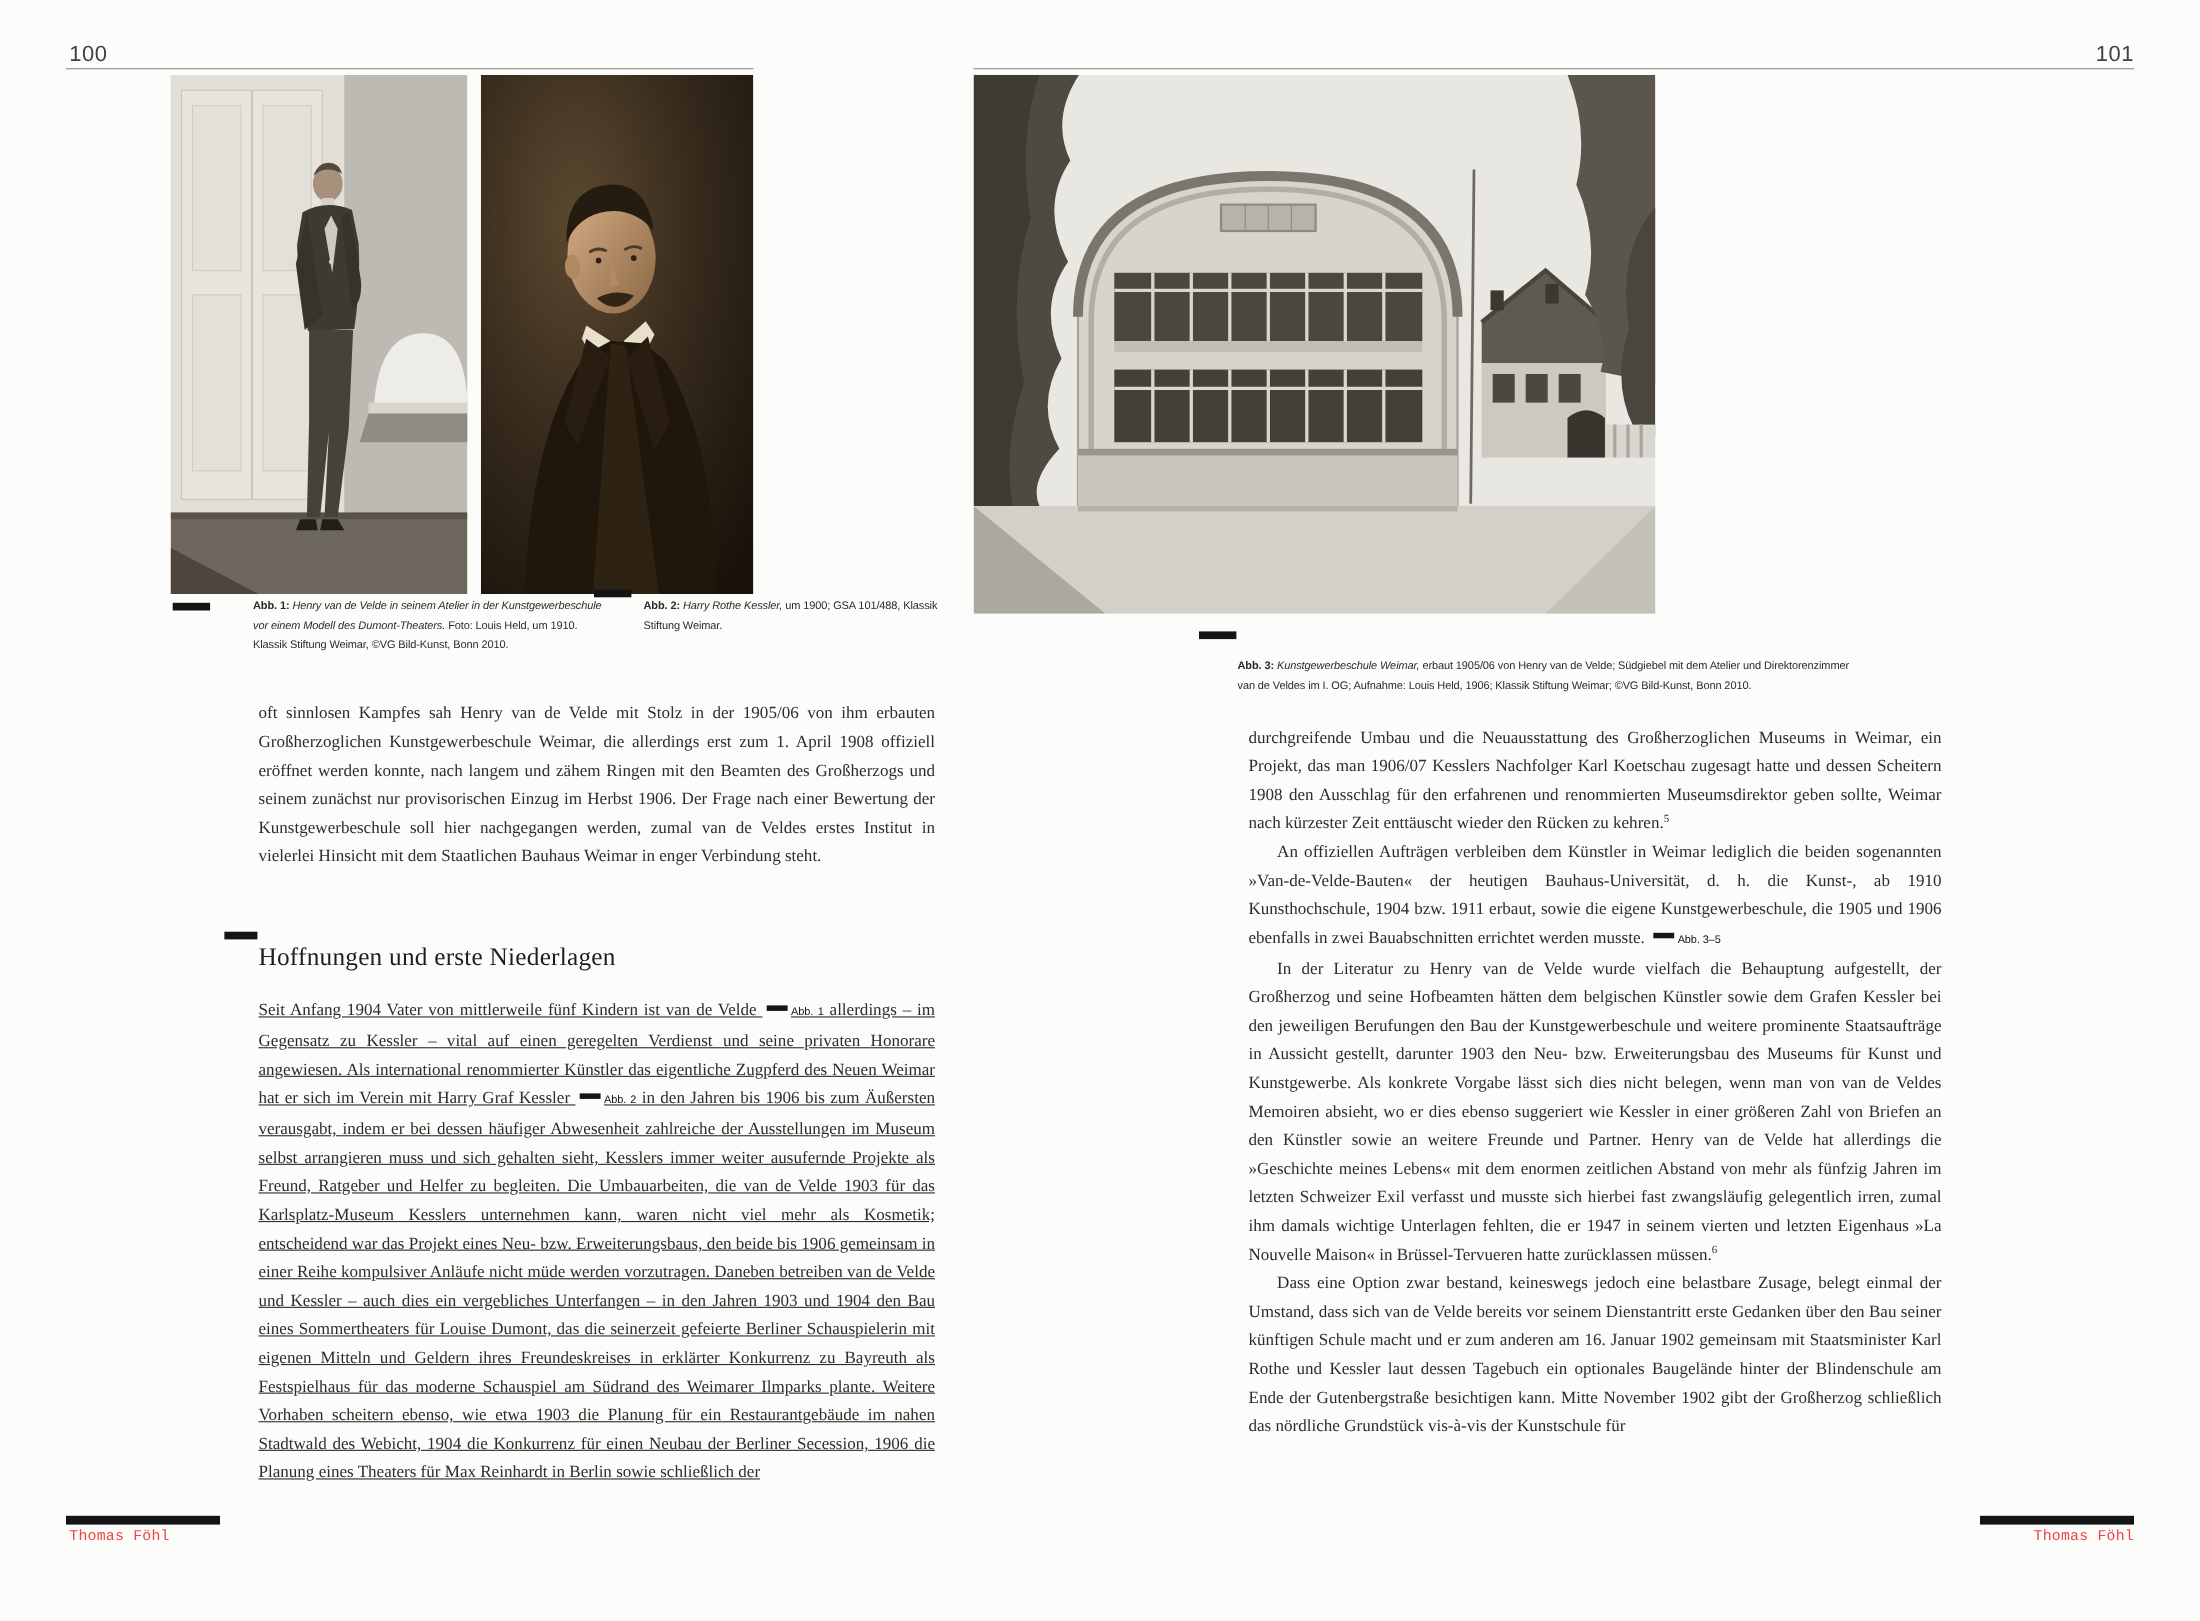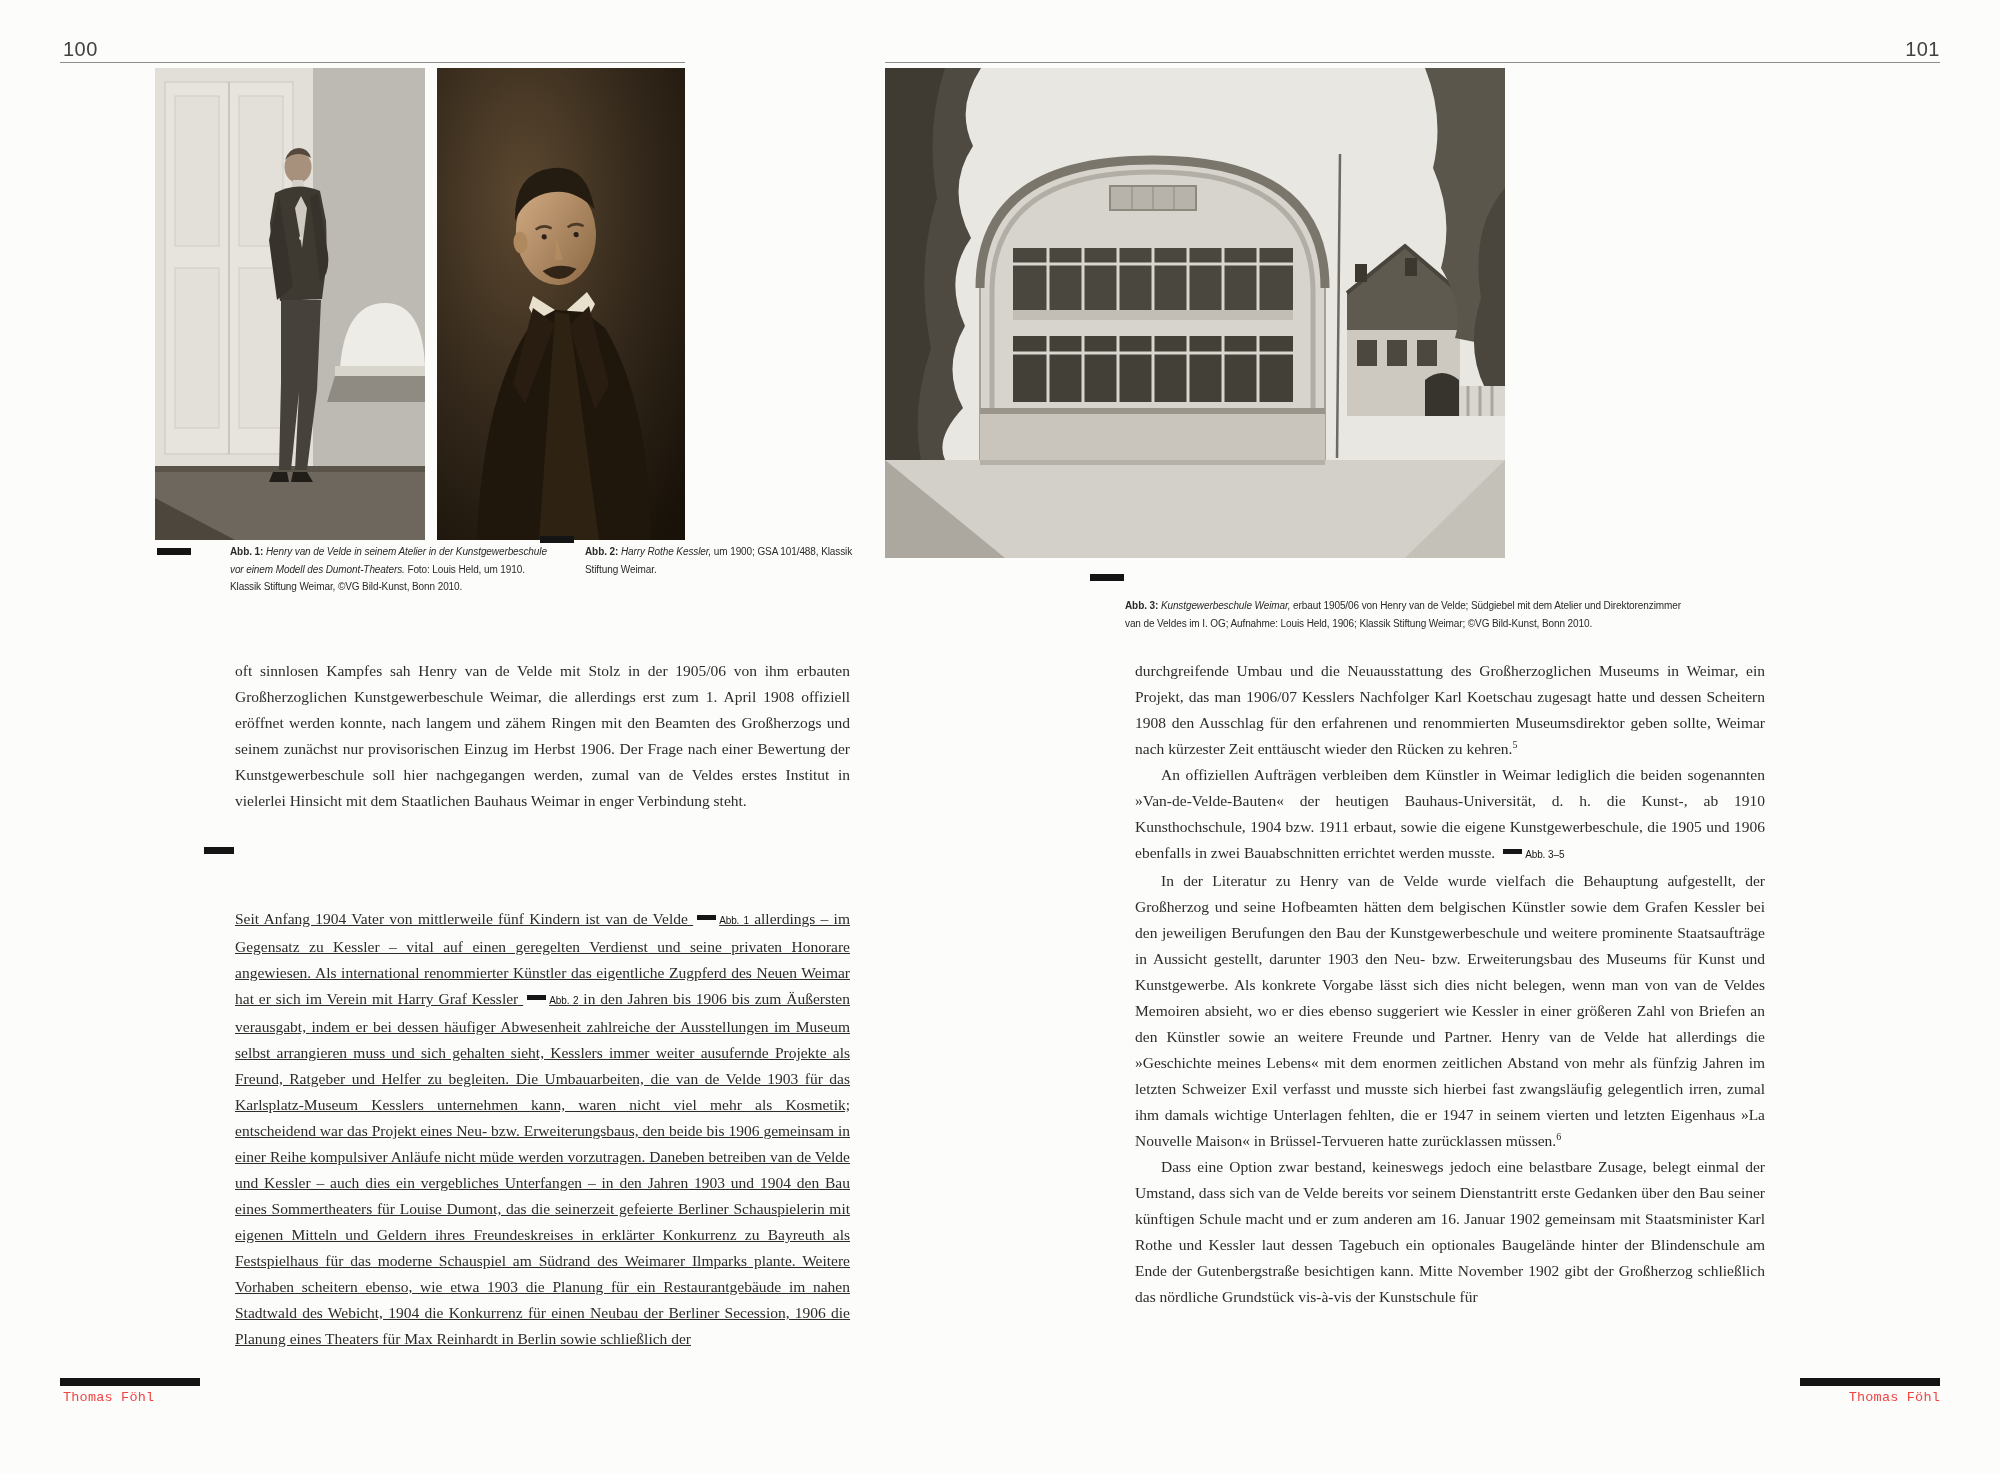--- a/index.html
+++ b/index.html
@@ -191,25 +191,26 @@
 
   <div class="abs dash" style="left:157px;top:548px;"></div>
   <div class="abs cap" style="left:230px;top:543px;width:325px;"><span class="cb">Abb. 1: </span><span class="ci">Henry van de Velde in seinem Atelier in der Kunstgewerbeschule vor einem Modell des Dumont-Theaters.</span> Foto: Louis Held, um 1910. Klassik Stiftung Weimar, ©VG Bild-Kunst, Bonn 2010.</div>
 
   <div class="abs dash" style="left:540px;top:536px;"></div>
   <div class="abs cap" style="left:585px;top:543px;width:292px;"><span class="cb">Abb. 2: </span><span class="ci">Harry Rothe Kessler,</span> um 1900; GSA 101/488, Klassik Stiftung Weimar.</div>
 
   <div class="abs dash" style="left:1090px;top:574px;"></div>
   <div class="abs cap" style="left:1125px;top:570px;width:570px;margin-top:27px;"><span class="cb">Abb. 3: </span><span class="ci">Kunstgewerbeschule Weimar,</span> erbaut 1905/06 von Henry van de Velde; Südgiebel mit dem Atelier und Direktorenzimmer van de Veldes im I. OG; Aufnahme: Louis Held, 1906; Klassik Stiftung Weimar; ©VG Bild-Kunst, Bonn 2010.</div>
 
-  <div class="abs bodytext" style="left:235px;top:658px;width:615px;font-family:Liberation Serif, serif;">
+  <div class="abs bodytext" style="left:235px;top:636px;width:615px;font-family:Liberation Serif, serif;">
     <p>oft sinnlosen Kampfes sah Henry van de Velde mit Stolz in der 1905/06 von ihm erbauten Großherzoglichen Kunstgewerbeschule Weimar, die allerdings erst zum 1. April 1908 offiziell eröffnet werden konnte, nach langem und zähem Ringen mit den Beamten des Großherzogs und seinem zunächst nur provisorischen Einzug im Herbst 1906. Der Frage nach einer Bewertung der Kunstgewerbeschule soll hier nachgegangen werden, zumal van de Veldes erstes Institut in vielerlei Hinsicht mit dem Staatlichen Bauhaus Weimar in enger Verbindung steht.</p>
   </div>
 
   <div class="abs secbar" style="left:204px;top:847px;"></div>
+  <div class="abs heading" style="left:235px;top:857px;width:615px;">Hoffnungen und erste Niederlagen</div>
 
   <div class="abs bodytext" style="left:235px;top:906px;width:615px;text-decoration:underline;">
     <p>Seit Anfang 1904 Vater von mittlerweile fünf Kindern ist van de Velde <span class="abbref">Abb. 1</span> allerdings – im Gegensatz zu Kessler – vital auf einen geregelten Verdienst und seine privaten Honorare angewiesen. Als international renommierter Künstler das eigentliche Zugpferd des Neuen Weimar hat er sich im Verein mit Harry Graf Kessler <span class="abbref">Abb. 2</span> in den Jahren bis 1906 bis zum Äußersten verausgabt, indem er bei dessen häufiger Abwesenheit zahlreiche der Ausstellungen im Museum selbst arrangieren muss und sich gehalten sieht, Kesslers immer weiter ausufernde Projekte als Freund, Ratgeber und Helfer zu begleiten. Die Umbauarbeiten, die van de Velde 1903 für das Karlsplatz-Museum Kesslers unternehmen kann, waren nicht viel mehr als Kosmetik; entscheidend war das Projekt eines Neu- bzw. Erweiterungsbaus, den beide bis 1906 gemeinsam in einer Reihe kompulsiver Anläufe nicht müde werden vorzutragen. Daneben betreiben van de Velde und Kessler – auch dies ein vergebliches Unterfangen – in den Jahren 1903 und 1904 den Bau eines Sommertheaters für Louise Dumont, das die seinerzeit gefeierte Berliner Schauspielerin mit eigenen Mitteln und Geldern ihres Freundeskreises in erklärter Konkurrenz zu Bayreuth als Festspielhaus für das moderne Schauspiel am Südrand des Weimarer Ilmparks plante. Weitere Vorhaben scheitern ebenso, wie etwa 1903 die Planung für ein Restaurantgebäude im nahen Stadtwald des Webicht, 1904 die Konkurrenz für einen Neubau der Berliner Secession, 1906 die Planung eines Theaters für Max Reinhardt in Berlin sowie schließlich der</p>
   </div>
 
   <div class="abs bodytext" style="left:1135px;top:658px;width:630px;">
     <p>durchgreifende Umbau und die Neuausstattung des Großherzoglichen Museums in Weimar, ein Projekt, das man 1906/07 Kesslers Nachfolger Karl Koetschau zugesagt hatte und dessen Scheitern 1908 den Ausschlag für den erfahrenen und renommierten Museumsdirektor geben sollte, Weimar nach kürzester Zeit enttäuscht wieder den Rücken zu kehren.<span class="fnsup">5</span></p>
     <p class="ind">An offiziellen Aufträgen verbleiben dem Künstler in Weimar lediglich die beiden sogenannten »Van-de-Velde-Bauten« der heutigen Bauhaus-Universität, d. h. die Kunst-, ab 1910 Kunsthochschule, 1904 bzw. 1911 erbaut, sowie die eigene Kunstgewerbeschule, die 1905 und 1906 ebenfalls in zwei Bauabschnitten errichtet werden musste. <span class="abbref">Abb. 3–5</span></p>
     <p class="ind">In der Literatur zu Henry van de Velde wurde vielfach die Behauptung aufgestellt, der Großherzog und seine Hofbeamten hätten dem belgischen Künstler sowie dem Grafen Kessler bei den jeweiligen Berufungen den Bau der Kunstgewerbeschule und weitere prominente Staatsaufträge in Aussicht gestellt, darunter 1903 den Neu- bzw. Erweiterungsbau des Museums für Kunst und Kunstgewerbe. Als konkrete Vorgabe lässt sich dies nicht belegen, wenn man von van de Veldes Memoiren absieht, wo er dies ebenso suggeriert wie Kessler in einer größeren Zahl von Briefen an den Künstler sowie an weitere Freunde und Partner. Henry van de Velde hat allerdings die »Geschichte meines Lebens« mit dem enormen zeitlichen Abstand von mehr als fünfzig Jahren im letzten Schweizer Exil verfasst und musste sich hierbei fast zwangsläufig gelegentlich irren, zumal ihm damals wichtige Unterlagen fehlten, die er 1947 in seinem vierten und letzten Eigenhaus »La Nouvelle Maison« in Brüssel-Tervueren hatte zurücklassen müssen.<span class="fnsup">6</span></p>
     <p class="ind">Dass eine Option zwar bestand, keineswegs jedoch eine belastbare Zusage, belegt einmal der Umstand, dass sich van de Velde bereits vor seinem Dienstantritt erste Gedanken über den Bau seiner künftigen Schule macht und er zum anderen am 16. Januar 1902 gemeinsam mit Staatsminister Karl Rothe und Kessler laut dessen Tagebuch ein optionales Baugelände hinter der Blindenschule am Ende der Gutenbergstraße besichtigen kann. Mitte November 1902 gibt der Großherzog schließlich das nördliche Grundstück vis-à-vis der Kunstschule für</p>

